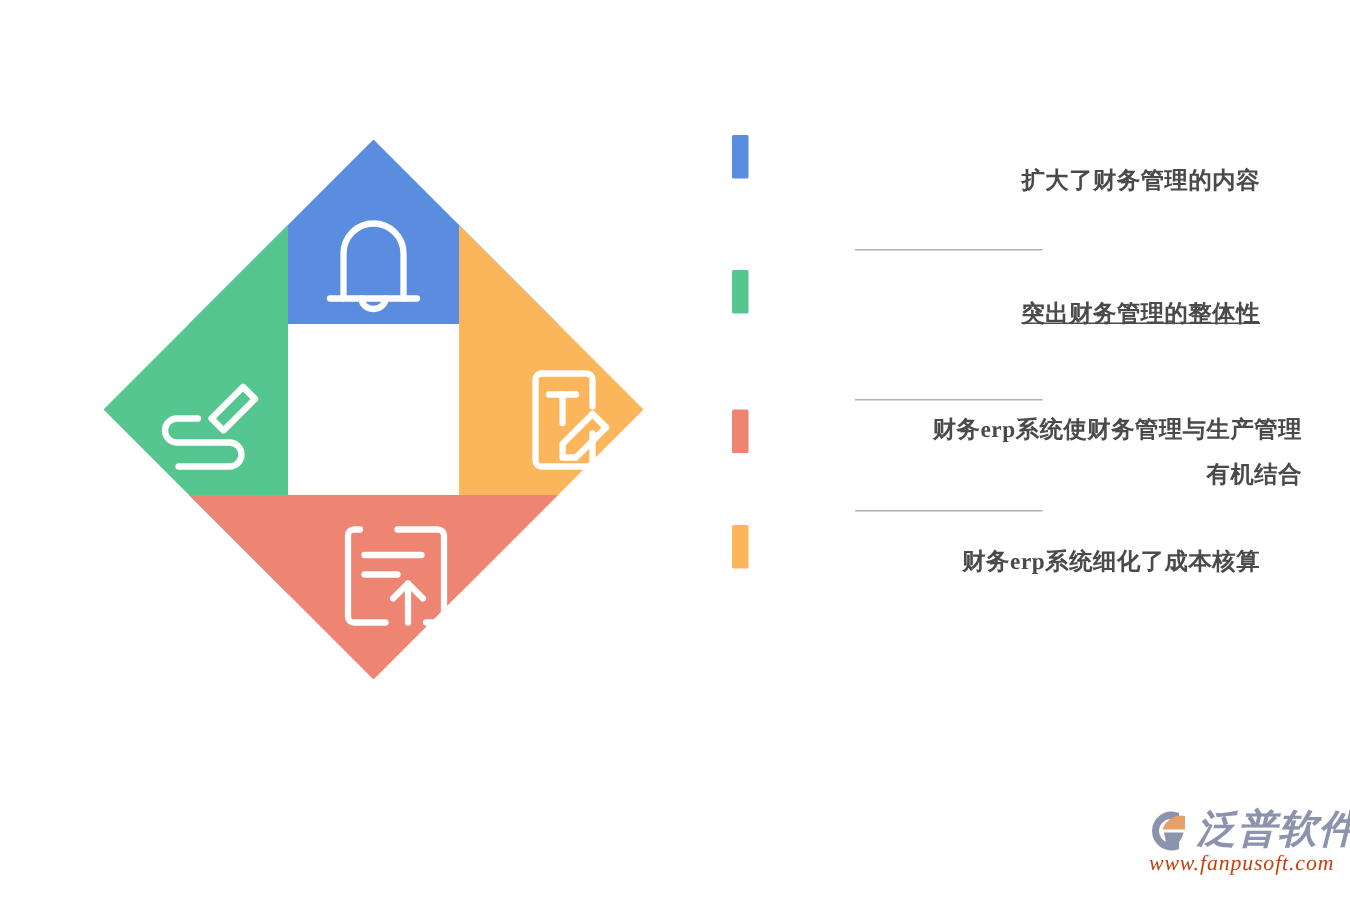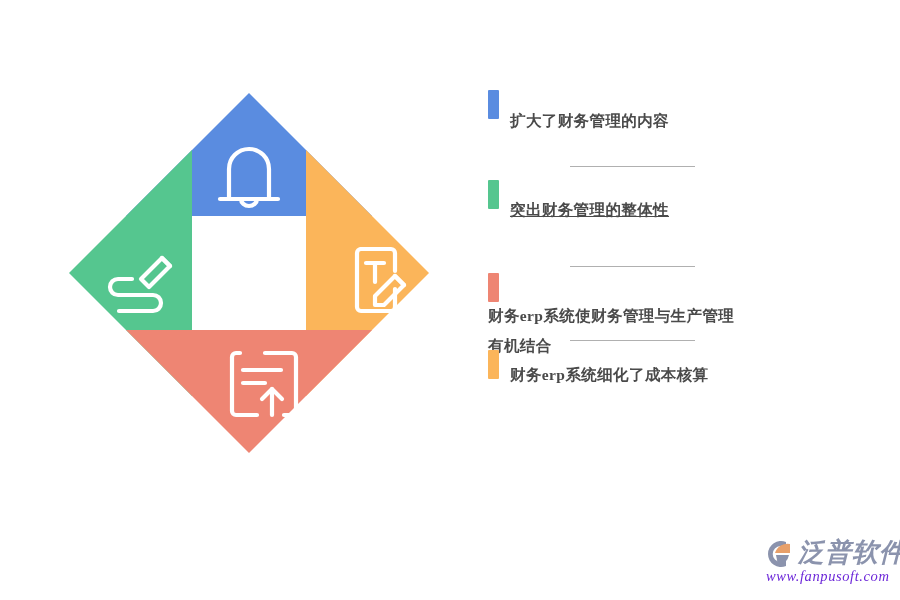--- a/index.html
+++ b/index.html
@@ -56,21 +56,21 @@
     left: 18px;
     width: 11px;
     height: 29px;
     border-radius: 1px;
   }
 
   .legend-text {
     position: absolute;
     left: 40px;
     width: 330px;
-    text-align: left;
+    text-align: right;
     color: #4a4a4a;
     font-size: 15.5px;
     font-weight: bold;
     line-height: 30px;
     letter-spacing: 0.4px;
     font-family: "Liberation Serif", "DejaVu Serif", serif;
     white-space: pre-line;
   }
 
   .legend-divider {
@@ -94,21 +94,20 @@
 
   #divider-2 { top: 196px; }
 
   #legend-row-3 { top: 202px; }
   #legend-row-3 .legend-swatch { top: 1px; }
   #legend-row-3 .legend-text {
     top: 0px;
     left: 18px;
     width: 380px;
     line-height: 30px;
-    margin-top: 29px;
   }
 
   #divider-3 { top: 270px; }
 
   #legend-row-4 { top: 278px; }
   #legend-row-4 .legend-swatch { top: 2px; }
   #legend-row-4 .legend-text { top: 12px; }
 
   
   #watermark-logo {
@@ -136,21 +135,21 @@
     letter-spacing: 1px;
     font-family: "Liberation Sans", "DejaVu Sans", sans-serif;
     line-height: 32px;
     white-space: nowrap;
   }
   #logo-url {
     position: absolute;
     left: 4px;
     top: 32px;
     font-size: 14.5px;
-    color: #6d28d9;
+    color: #c2410c;
     letter-spacing: 0.6px;
     font-family: "Liberation Serif", "DejaVu Serif", serif;
     white-space: nowrap;
   }
 </style>
 </head>
 <body>
 
 <div id="canvas">
 

